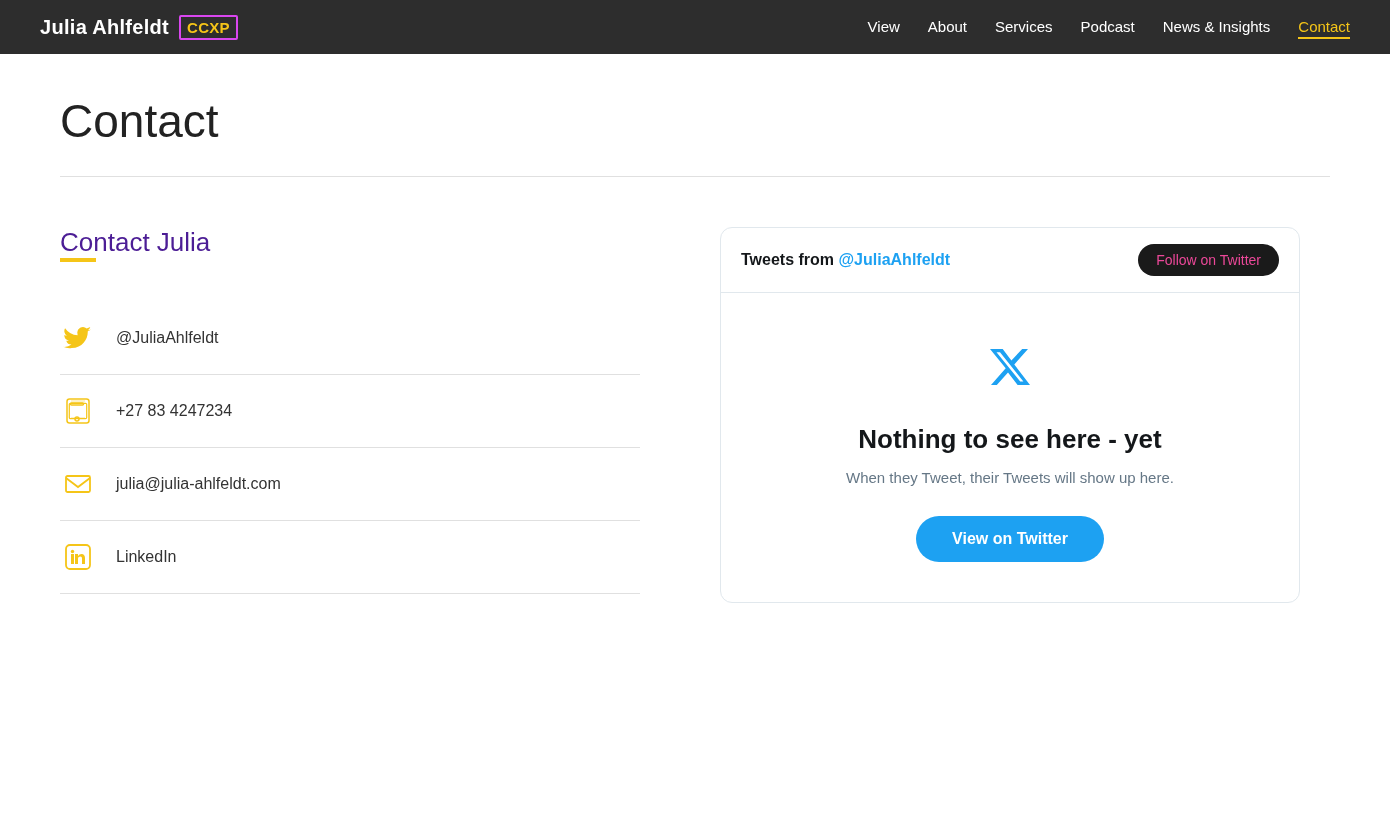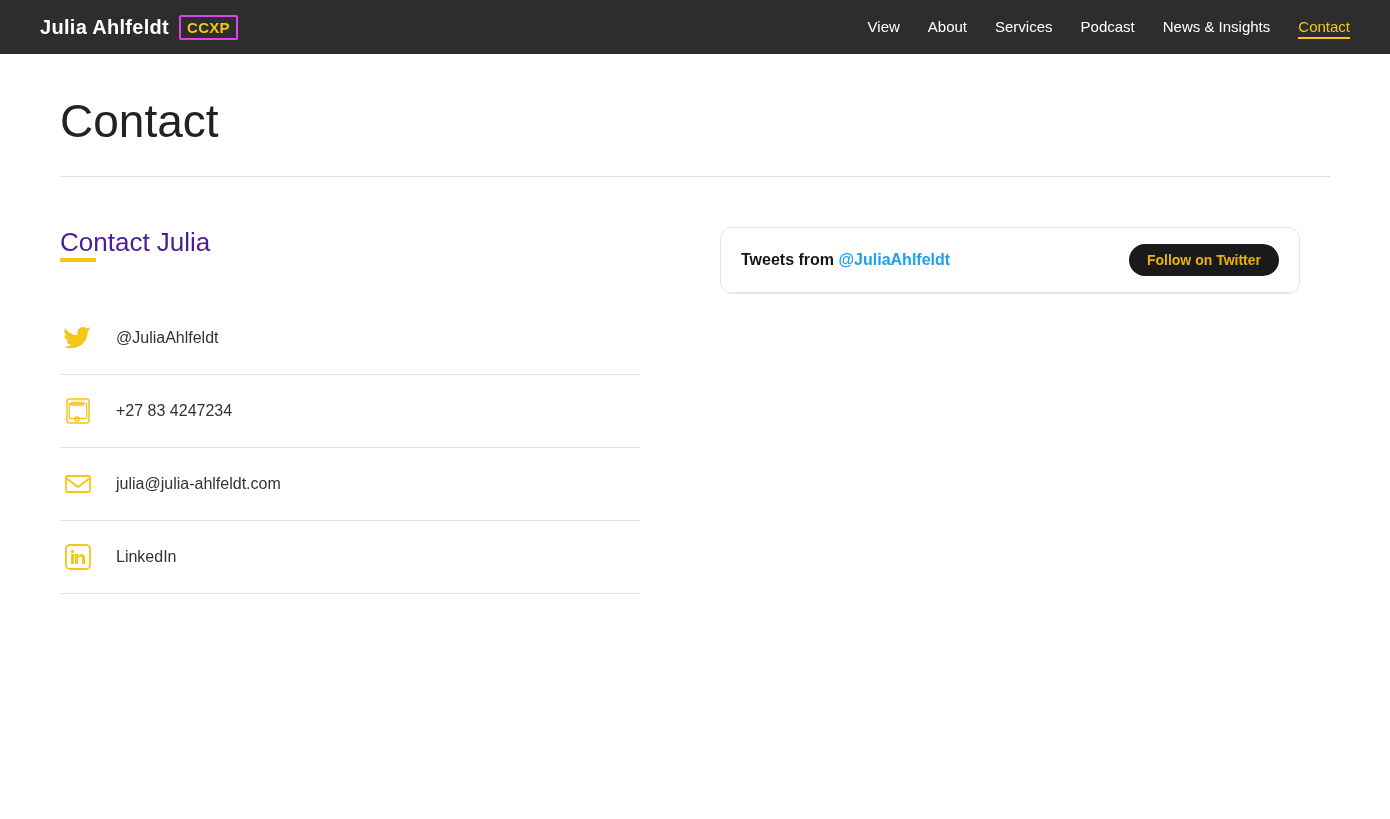--- a/index.html
+++ b/index.html
@@ -137,26 +137,26 @@
     .twitter-header-title {
       font-size: 16px;
       font-weight: 700;
       color: #14171a;
     }
     .twitter-header-title span {
       color: #1da1f2;
     }
     .follow-btn {
       background: #1a1a1a;
-      color: #eab308;
+      color: #ec4899;
       border: none;
       border-radius: 20px;
       padding: 8px 18px;
       font-size: 14px;
-      font-weight: 700;
+      font-weight: 400;
       cursor: pointer;
       white-space: nowrap;
     }
     .twitter-body {
       padding: 50px 30px 40px 30px;
       display: flex;
       flex-direction: column;
       align-items: center;
       text-align: center;
     }
@@ -262,15 +262,26 @@
       </div>
     </div>
 
     <div class="twitter-widget">
       <div class="twitter-header">
         <span class="twitter-header-title">
           Tweets from <span>@JuliaAhlfeldt</span>
         </span>
         <button class="follow-btn">Follow on Twitter</button>
       </div>
+      <div class="twitter-body">
+
+        <div class="twitter-x-logo">
+          <svg width="48" height="48" viewBox="0 0 48 48" fill="none" xmlns="http://www.w3.org/2000/svg">
+            <path d="M36.2 6h5.8L28.3 21.4 44 42H31.6L22 29.4 10.8 42H5l14.7-16.8L4 6h12.7l8.7 11.5L36.2 6zm-2 32.4h3.2L14 9.3h-3.5l23.7 29.1z" fill="#1da1f2"></path>
+          </svg>
+        </div>
+        <div class="twitter-empty-title">Nothing to see here - yet</div>
+        <div class="twitter-empty-sub">When they Tweet, their Tweets will show up here.</div>
+        <button class="view-on-twitter-btn">View on Twitter</button>
+      </div>
     </div>
   </div>
 </div>
 
 </body></html>

